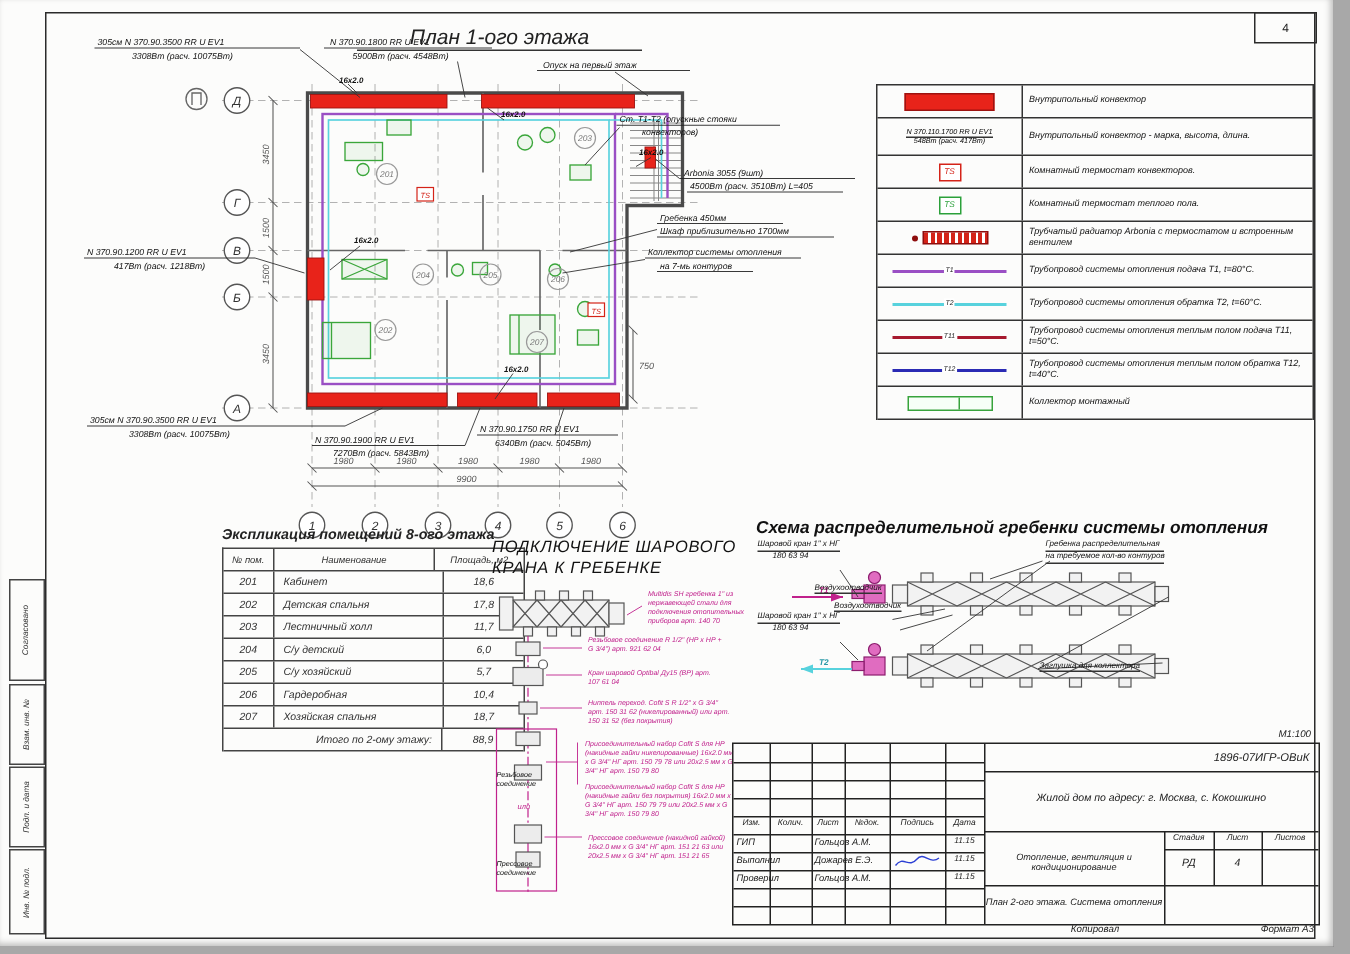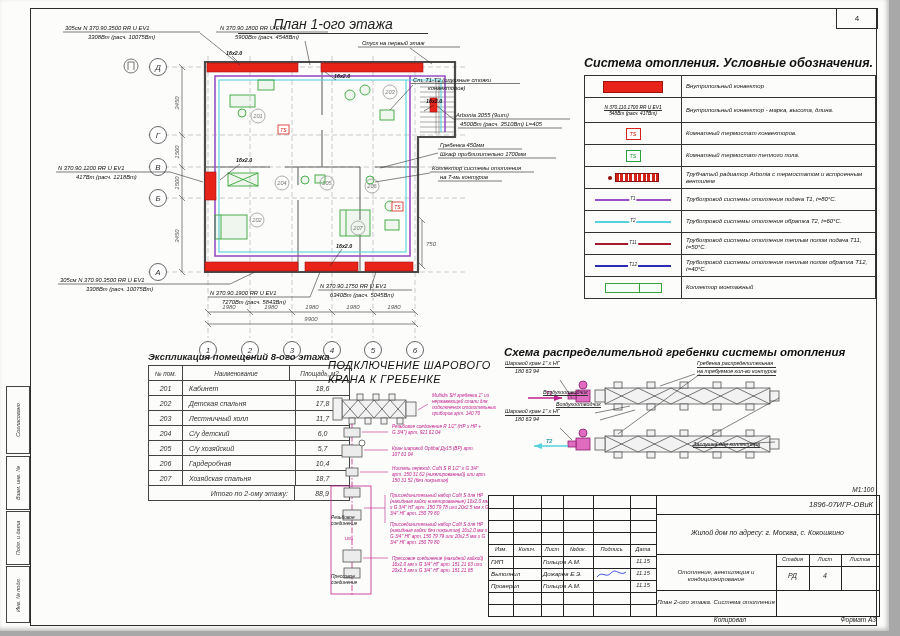--- a/index.html
+++ b/index.html
@@ -301,21 +301,20 @@
     <text x="294" y="58">16х2.0</text>
     <text x="196" y="142">16х2.0</text>
     <text x="386" y="83">16х2.0</text>
     <text x="296" y="228">16х2.0</text>
   </g>
 </svg>
 
 <div class="plan-title">План 1-ого этажа</div>
 
 <div class="legend">
-  <h3>Система отопления. Условные обозначения.</h3>
   <div class="lg-table">
     <div class="lg-row">
       <div class="lg-sym">
           <div class="sym-redbar"></div>
         </div>
       <div class="lg-desc">Внутрипольный конвектор</div>
     </div>
     <div class="lg-row" style="height:24px">
       <div class="lg-sym">
         <span class="sym-mark1">N 370.110.1700 RR U EV1</span>

